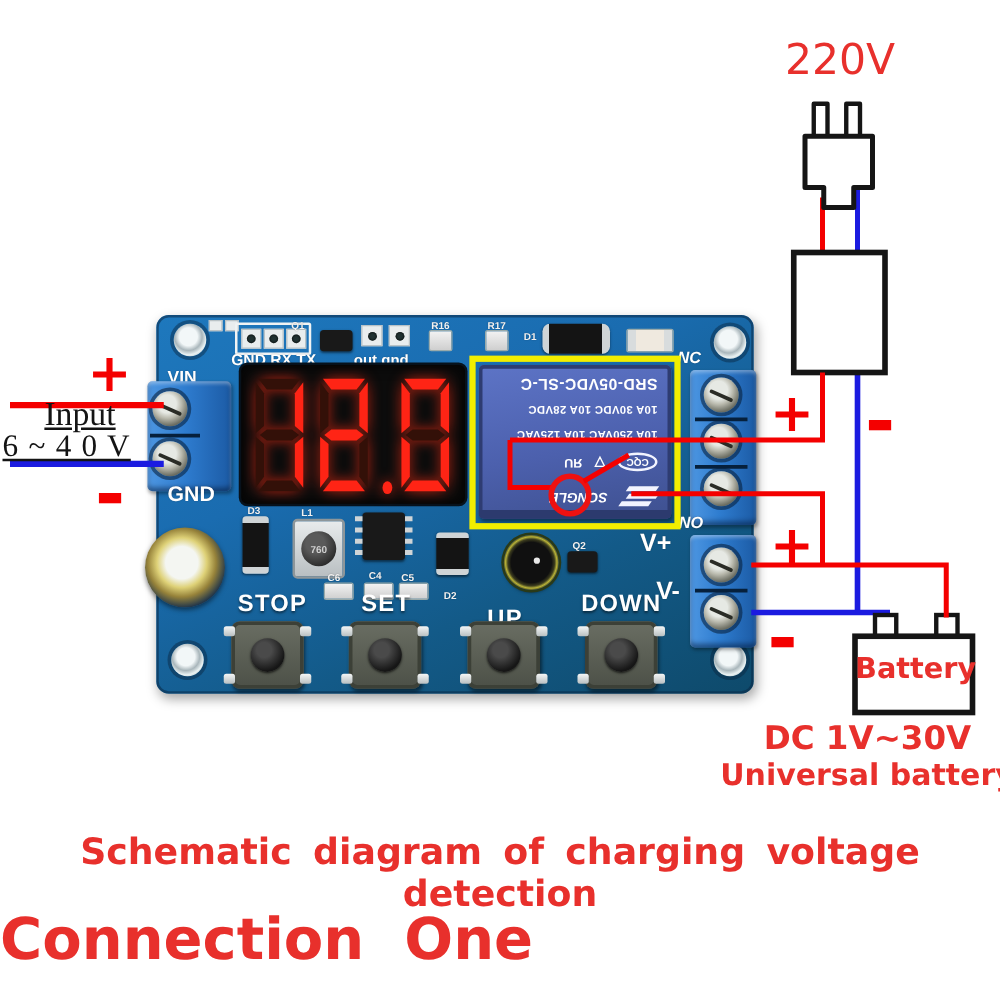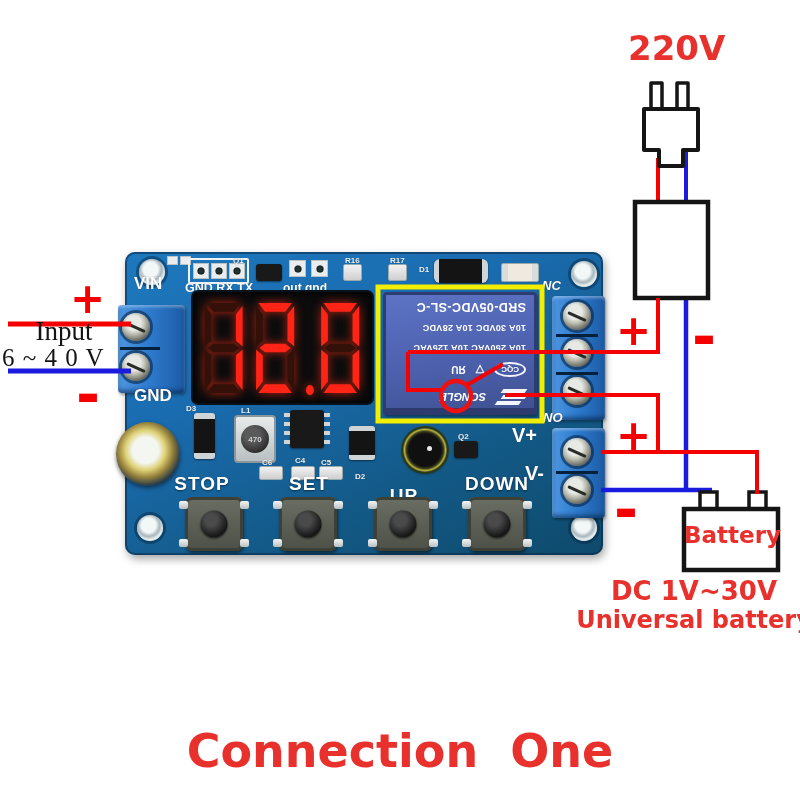--- a/index.html
+++ b/index.html
@@ -58,21 +58,21 @@
   .tri{font-size:11px;font-weight:bold;}
   .relay-txt{font-size:9px;font-weight:bold;letter-spacing:.3px;white-space:nowrap;}
   .relay-model{font-size:12.5px;font-weight:bold;letter-spacing:.4px;}
 
   
   .redtxt{color:#e8302c;font-family:"DejaVu Sans",sans-serif;font-weight:bold;}
   .sign-plus{position:absolute;color:#f40000;font-family:"DejaVu Sans",sans-serif;
        font-weight:800;font-size:42px;line-height:34px;}
   .sign-minus{position:absolute;color:#f40000;font-family:"DejaVu Sans",sans-serif;
        font-weight:800;font-size:58px;line-height:22px;}
-  .blacktxt{color:#141414;font-family:"Liberation Serif",serif;}
+  .blacktxt{color:#141414;font-family:"Liberation Serif",serif;text-decoration:underline;}
   #overlay{position:absolute;left:0;top:0;z-index:5;pointer-events:none;}
   .toptxt{z-index:6;}
 </style>
 </head>
 <body>
 
 <div id="stage">
 
   <div id="pcb">
 
@@ -111,21 +111,21 @@
     <div class="silk tiny" style="left:220px;top:4px">R16</div>
     <div class="smd-white" style="left:218px;top:12px;width:17px;height:15px"></div>
     <div class="silk tiny" style="left:265px;top:4px">R17</div>
     <div class="smd-white" style="left:263px;top:12px;width:17px;height:15px"></div>
     <div class="silk tiny" style="left:294px;top:13px">D1</div>
     <div class="smd-black" style="left:309px;top:7px;width:54px;height:24px;border-radius:6px;
          background:linear-gradient(90deg,#cfd4d6 0 9%,#141414 9% 88%,#cfd4d6 88%)"></div>
     <div class="smd-white" style="left:376px;top:11px;width:36px;height:17px;
          background:linear-gradient(90deg,#d8dcdd 0 18%,#efe9df 18% 82%,#d8dcdd 82%)"></div>
 
-    <div class="silk" style="left:9px;top:22px;font-size:17px">VIN</div>
+    <div class="silk" style="left:9px;top:41px;font-size:14px">VIN</div>
     <div class="terminal" style="left:-7px;top:53px;width:67px;height:88px">
       <div class="screw" style="left:4px;top:8px"></div>
       <div class="screw" style="left:4px;top:48px"></div>
       <div style="position:absolute;left:2px;top:42px;width:40px;height:3px;background:#06203c"></div>
     </div>
     <div class="silk" style="left:9px;top:134px;font-size:17px">GND</div>
 
     <div id="display">
       <svg id="seg-svg" width="166" height="96" viewBox="0 0 148 66" preserveAspectRatio="none">
           <g transform="translate(4,2)">
@@ -191,31 +191,31 @@
     </div>
     <div class="silk" style="left:418px;top:158px;font-size:13px;font-style:italic">NO</div>
     <div class="silk" style="left:387px;top:172px;font-size:20px">V+</div>
     <div class="silk" style="left:400px;top:210px;font-size:20px">V-</div>
     <div class="terminal" style="left:427px;top:176px;width:53px;height:90px">
       <div class="screw" style="left:11px;top:10px"></div>
       <div class="screw" style="left:11px;top:48px"></div>
       <div style="position:absolute;left:4px;top:43px;width:42px;height:3px;background:#06203c"></div>
     </div>
 
-    <div class="silk tiny" style="left:61px;top:152px">D3</div>
+    <div class="silk tiny" style="left:73px;top:152px">D3</div>
     <div class="smd-black" style="left:69px;top:161px;width:21px;height:46px;
          background:linear-gradient(#cfd4d6 0 12%,#141414 12% 88%,#cfd4d6 88%)"></div>
 
     <div class="silk tiny" style="left:116px;top:154px">L1</div>
     <div style="position:absolute;left:109px;top:163px;width:38px;height:44px;border-radius:4px;
          background:linear-gradient(#e8ebec,#b9bfc2);border:2px solid #8d969a">
       <div style="position:absolute;left:50%;top:50%;width:28px;height:28px;border-radius:50%;transform:translate(-50%,-50%);
            background:radial-gradient(circle at 40% 35%,#5a5a5a 0 30%,#262626 80%);color:#cfcfcf;font-size:8px;font-weight:bold;
            display:flex;align-items:center;justify-content:center">
-        <span>470</span>
+        <span>760</span>
       </div>
     </div>
 
     <div class="smd-black" style="left:165px;top:158px;width:34px;height:38px">
       <div style="position:absolute;left:-6px;top:3px;width:6px;height:4px;background:#cfd4d6"></div>
       <div style="position:absolute;left:-6px;top:12px;width:6px;height:4px;background:#cfd4d6"></div>
       <div style="position:absolute;left:-6px;top:21px;width:6px;height:4px;background:#cfd4d6"></div>
       <div style="position:absolute;left:-6px;top:30px;width:6px;height:4px;background:#cfd4d6"></div>
       <div style="position:absolute;right:-6px;top:3px;width:6px;height:4px;background:#cfd4d6"></div>
       <div style="position:absolute;right:-6px;top:12px;width:6px;height:4px;background:#cfd4d6"></div>
@@ -239,21 +239,21 @@
          box-shadow:0 2px 4px rgba(0,0,0,.5)"></div>
 
     <div style="position:absolute;left:278px;top:176px;width:44px;height:44px;border-radius:50%;
          background:radial-gradient(circle at 50% 50%,#101010 0 52%,#3c3c1e 60%,#b7b23a 66%,#14140c 74%,#0a0a0a 100%);
          box-shadow:0 0 0 2px #2a3a18, 0 2px 3px rgba(0,0,0,.5)">
       <div style="position:absolute;left:24px;top:18px;width:5px;height:5px;border-radius:50%;background:#e8e8e8"></div>
     </div>
     <div class="silk tiny" style="left:333px;top:180px">Q2</div>
     <div class="smd-black" style="left:329px;top:189px;width:24px;height:17px"></div>
 
-    <div class="btn-label" style="left:32px;top:221px;width:90px">STOP</div>
+    <div class="btn-label" style="left:48px;top:221px;width:90px">STOP</div>
     <div class="btn-label" style="left:139px;top:221px;width:90px">SET</div>
     <div class="btn-label" style="left:234px;top:233px;width:90px">UP</div>
     <div class="btn-label" style="left:327px;top:221px;width:90px">DOWN</div>
 
     <div class="btn" style="left:60px;top:245px">
       <i class="leg tl"></i>
         <i class="leg tr"></i>
         <i class="leg bl"></i>
         <i class="leg br"></i>
         <div class="cap"></div>
@@ -307,31 +307,32 @@
     <rect x="378" y="287" width="164" height="134" fill="none" stroke="#f2ee00" stroke-width="5"></rect>
 
     <polyline points="658,298 658,352 408,352" fill="none" stroke="#f40000" stroke-width="4"></polyline>
     <polyline points="408,352 408,390 441,390" fill="none" stroke="#f40000" stroke-width="4"></polyline>
     <circle cx="456" cy="396" r="15" fill="none" stroke="#ee1111" stroke-width="4.5"></circle>
     <line x1="467" y1="385" x2="503" y2="364" stroke="#f40000" stroke-width="4"></line>
     <polyline points="505,395 658,395 658,452" fill="none" stroke="#f40000" stroke-width="4"></polyline>
     <polyline points="601,452 757,452 757,494" fill="none" stroke="#f40000" stroke-width="4"></polyline>
   </svg>
 
-  <div class="abs toptxt redtxt" style="left:628px;top:28px;width:84px;text-align:center;font-size:34px;font-weight:700">220V</div>
+  <div class="abs toptxt redtxt" style="left:628px;top:28px;width:84px;text-align:center;font-size:34px;font-weight:400">220V</div>
 
   <span class="sign-plus" style="left:70px;top:282px">+</span>
   <div class="abs toptxt blacktxt" style="left:8px;top:316px;width:112px;text-align:center;font-size:27px">Input</div>
   <div class="abs toptxt blacktxt" style="left:2px;top:344px;width:124px;text-align:left;font-size:25px;letter-spacing:1px">6 ~ 4 0 V</div>
   <span class="sign-minus" style="left:76px;top:384px">-</span>
 
   <span class="sign-plus" style="left:616px;top:314px">+</span>
   <span class="sign-minus" style="left:692px;top:326px">-</span>
 
   <span class="sign-plus" style="left:616px;top:419px">+</span>
   <span class="sign-minus" style="left:614px;top:499px">-</span>
 
   <div class="abs toptxt redtxt" style="left:684px;top:522px;width:94px;text-align:center;font-size:23px">Battery</div>
   <div class="abs toptxt redtxt" style="left:584px;top:576px;width:220px;text-align:center;font-size:26px">DC 1V~30V</div>
   <div class="abs toptxt redtxt" style="left:574px;top:606px;width:240px;text-align:center;font-size:24px">Universal battery</div>
 
-  <div class="abs toptxt redtxt" style="left:0;top:724px;width:800px;text-align:center;font-size:46px;word-spacing:16px">Connection One</div>
+  <div class="abs toptxt redtxt" style="left:0;top:664px;width:800px;text-align:center;font-size:29px;word-spacing:7px">Schematic diagram of charging voltage detection</div>
+  <div class="abs toptxt redtxt" style="left:0;top:724px;width:800px;text-align:left;font-size:46px;word-spacing:16px">Connection One</div>
 </div>
 
 </body></html>

